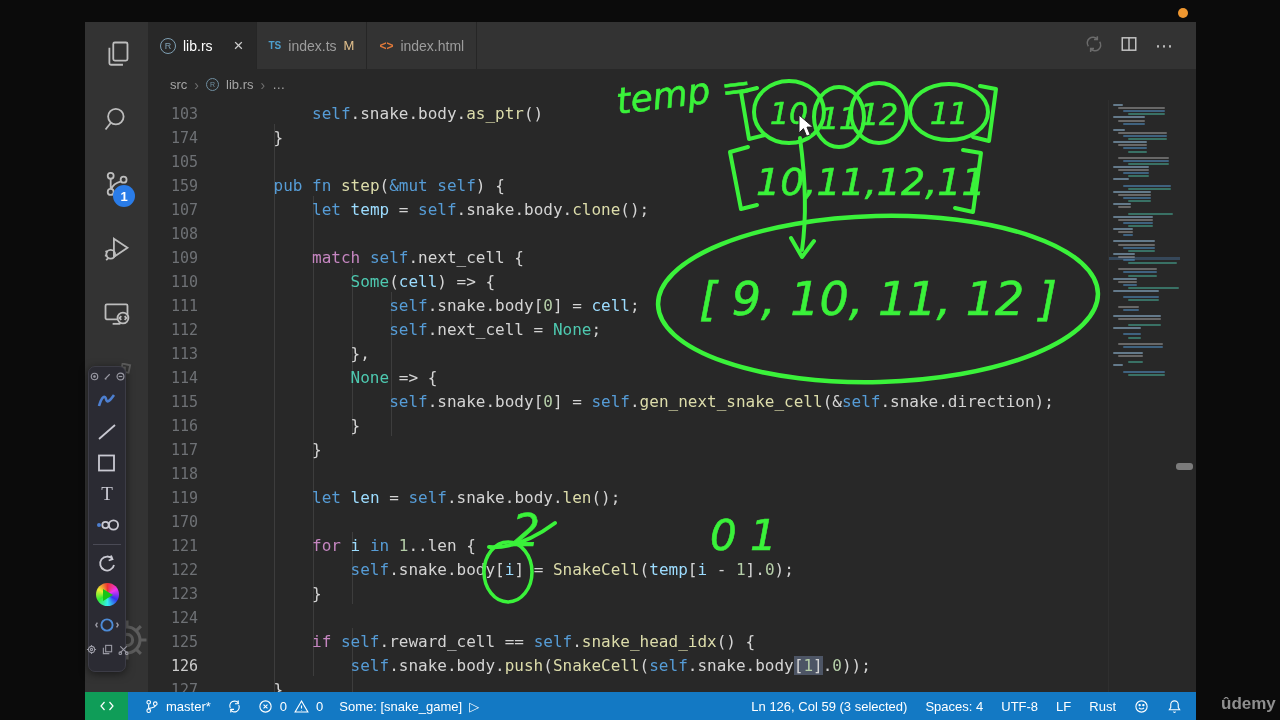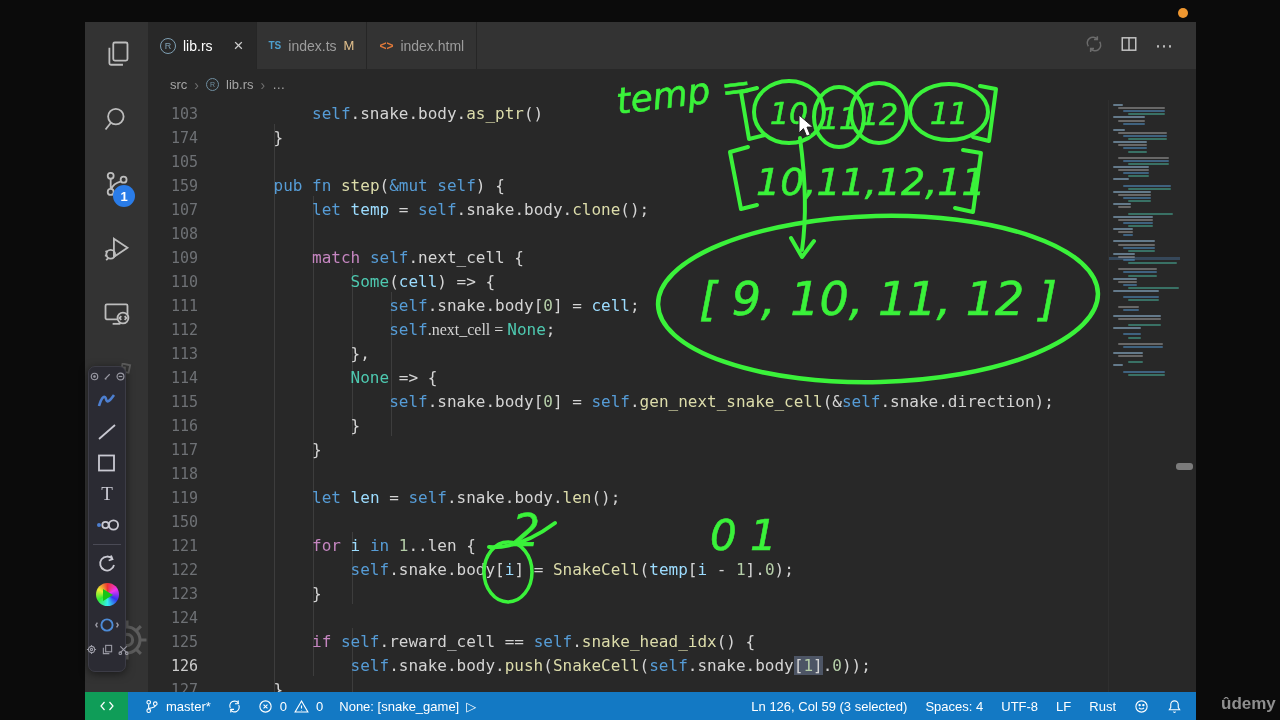--- a/index.html
+++ b/index.html
@@ -244,21 +244,21 @@
               <div class="line">
                 <span class="ln">110</span>
                 <span class="code"><span style="color: rgb(212, 212, 212);">            </span><span style="color: rgb(78, 201, 176);">Some</span><span style="color: rgb(212, 212, 212);">(</span><span style="color: rgb(156, 220, 254);">cell</span><span style="color: rgb(212, 212, 212);">) =&gt; {</span></span>
               </div>
               <div class="line">
                 <span class="ln">111</span>
                 <span class="code"><span style="color: rgb(212, 212, 212);">                </span><span style="color: rgb(86, 156, 214);">self</span><span style="color: rgb(212, 212, 212);">.snake.body</span><span style="color: rgb(212, 212, 212);">[</span><span style="color: rgb(181, 206, 168);">0</span><span style="color: rgb(212, 212, 212);">] = </span><span style="color: rgb(156, 220, 254);">cell</span><span style="color: rgb(212, 212, 212);">;</span></span>
               </div>
               <div class="line">
                 <span class="ln">112</span>
-                <span class="code"><span style="color: rgb(212, 212, 212);">                </span><span style="color: rgb(86, 156, 214);">self</span><span style="color: rgb(212, 212, 212); font-family: Liberation Serif, serif;">.next_cell = </span><span style="color: rgb(78, 201, 176);">None</span><span style="color: rgb(212, 212, 212);">;</span></span>
+                <span class="code"><span style="color: rgb(212, 212, 212);">                </span><span style="color: rgb(86, 156, 214);">self</span><span style="color: rgb(212, 212, 212);">.next_cell = </span><span style="color: rgb(78, 201, 176);">None</span><span style="color: rgb(212, 212, 212);">;</span></span>
               </div>
               <div class="line">
                 <span class="ln">113</span>
                 <span class="code"><span style="color: rgb(212, 212, 212);">            },</span></span>
               </div>
               <div class="line">
                 <span class="ln">114</span>
                 <span class="code"><span style="color: rgb(212, 212, 212);">            </span><span style="color: rgb(78, 201, 176);">None</span><span style="color: rgb(212, 212, 212);"> =&gt; {</span></span>
               </div>
               <div class="line">
@@ -275,21 +275,21 @@
               </div>
               <div class="line">
                 <span class="ln">118</span>
                 <span class="code"></span>
               </div>
               <div class="line">
                 <span class="ln">119</span>
                 <span class="code"><span style="color: rgb(212, 212, 212);">        </span><span style="color: rgb(86, 156, 214);">let</span><span style="color: rgb(212, 212, 212);"> </span><span style="color: rgb(156, 220, 254);">len</span><span style="color: rgb(212, 212, 212);"> = </span><span style="color: rgb(86, 156, 214);">self</span><span style="color: rgb(212, 212, 212);">.snake.body.</span><span style="color: rgb(220, 220, 170);">len</span><span style="color: rgb(212, 212, 212);">();</span></span>
               </div>
               <div class="line">
-                <span class="ln">150</span>
+                <span class="ln">170</span>
                 <span class="code"></span>
               </div>
               <div class="line">
                 <span class="ln">121</span>
                 <span class="code"><span style="color: rgb(212, 212, 212);">        </span><span style="color: rgb(197, 134, 192);">for</span><span style="color: rgb(212, 212, 212);"> </span><span style="color: rgb(156, 220, 254);">i</span><span style="color: rgb(212, 212, 212);"> </span><span style="color: rgb(86, 156, 214);">in</span><span style="color: rgb(212, 212, 212);"> </span><span style="color: rgb(181, 206, 168);">1</span><span style="color: rgb(212, 212, 212);">..len {</span></span>
               </div>
               <div class="line">
                 <span class="ln">122</span>
                 <span class="code"><span style="color: rgb(212, 212, 212);">            </span><span style="color: rgb(86, 156, 214);">self</span><span style="color: rgb(212, 212, 212);">.snake.body</span><span style="color: rgb(212, 212, 212);">[</span><span style="color: rgb(156, 220, 254);">i</span><span style="color: rgb(212, 212, 212);">] = </span><span style="color: rgb(220, 220, 170);">SnakeCell</span><span style="color: rgb(212, 212, 212);">(</span><span style="color: rgb(156, 220, 254);">temp</span><span style="color: rgb(212, 212, 212);">[</span><span style="color: rgb(156, 220, 254);">i</span><span style="color: rgb(212, 212, 212);"> - </span><span style="color: rgb(181, 206, 168);">1</span><span style="color: rgb(212, 212, 212);">].</span><span style="color: rgb(181, 206, 168);">0</span><span style="color: rgb(212, 212, 212);">);</span></span>
               </div>
@@ -423,21 +423,21 @@
             <path d="M5.9 5.9 l4.2 4.2 M10.1 5.9 l-4.2 4.2"></path>
           </svg>
         <span>0</span>
         <svg width="15" height="15" viewBox="0 0 16 16">
             <path d="M8 2.2 L14.8 13.8 H1.2 z"></path>
             <path d="M8 6.8 v3.4 M8 12 v.6"></path>
           </svg>
         <span>0</span>
       </div>
       <div class="sb-item">
-        <span>None: [snake_game]</span>
+        <span>Some: [snake_game]</span>
         <span class="sb-play">▷</span>
       </div>
       <div class="sb-right">
         <span class="sb-item">Ln 126, Col 59 (3 selected)</span>
         <span class="sb-item">Spaces: 4</span>
         <span class="sb-item">UTF-8</span>
         <span class="sb-item">LF</span>
         <span class="sb-item">Rust</span>
         <span class="sb-item">
           <svg width="15" height="15" viewBox="0 0 16 16">

